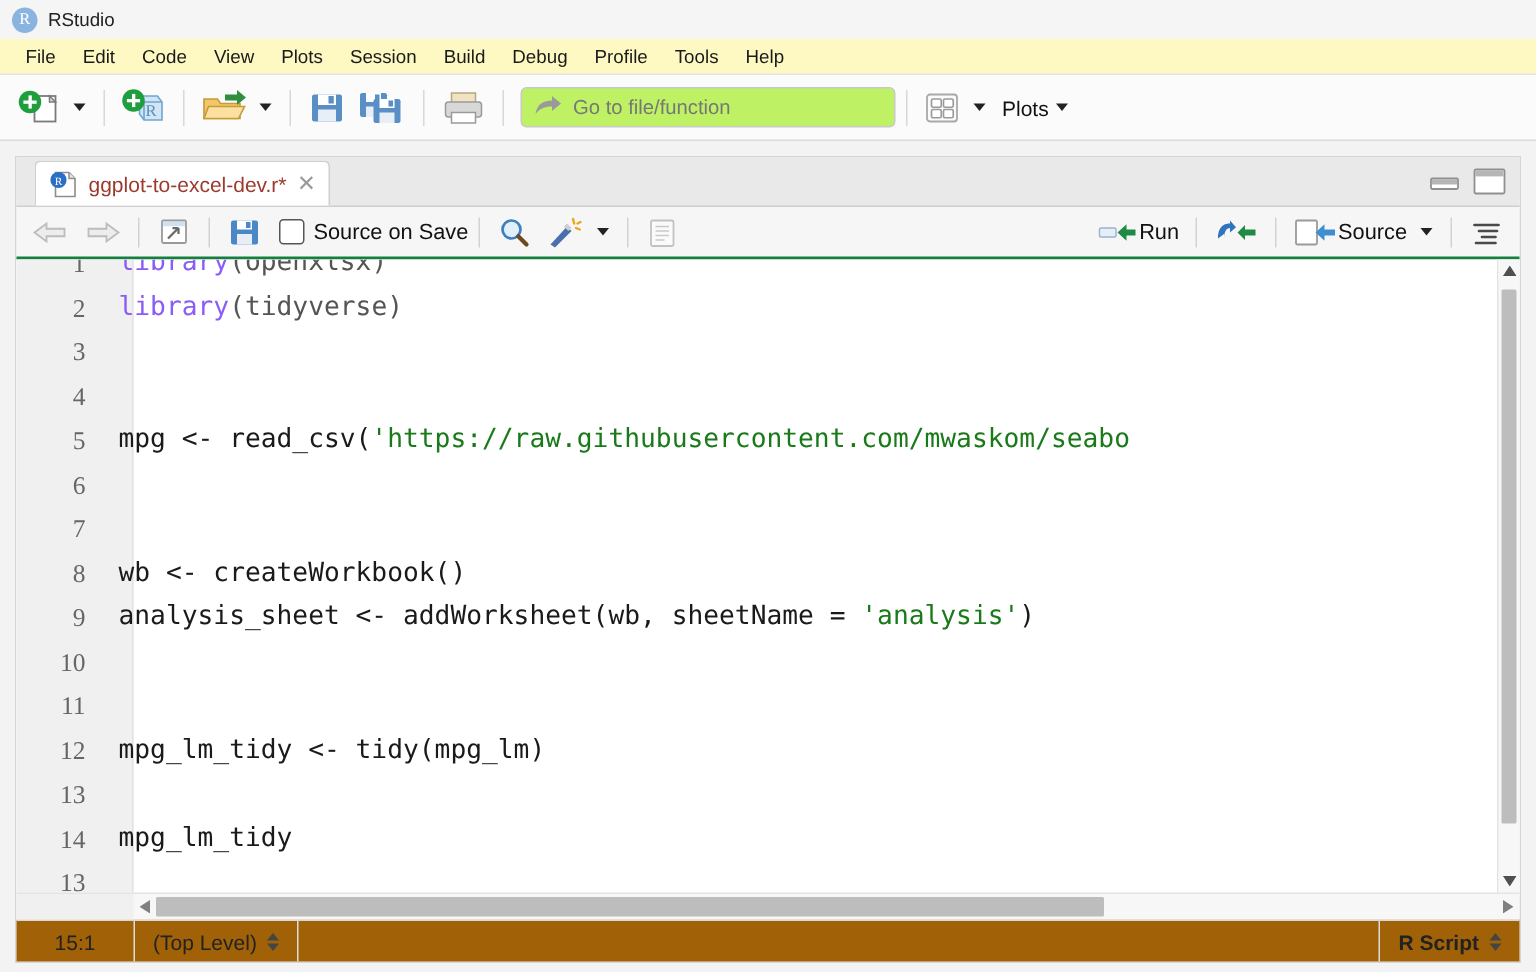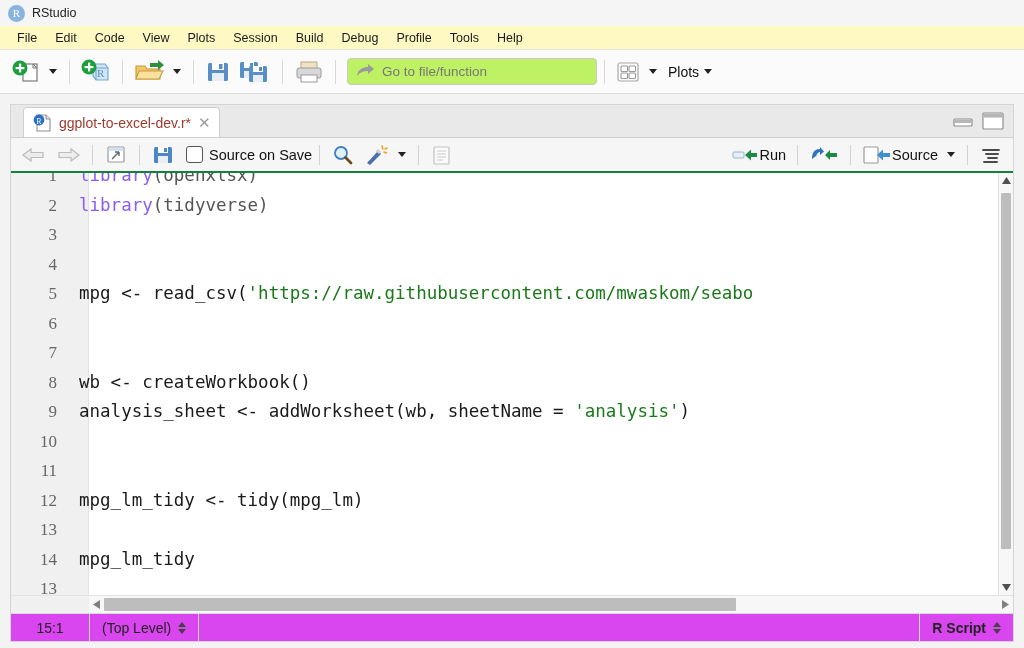--- a/index.html
+++ b/index.html
@@ -269,21 +269,21 @@
     position: absolute;
     left: 0; top: 2px; bottom: 2px;
     width: 632px;
     background: #bdbdbd;
     border-radius: 1px;
   }
 
   
   .statusbar {
     height: 28px;
-    background: #d946ef;
+    background: #a16207;
     border-top: 1px solid #d8d8d8;
     display: flex;
     box-sizing: border-box;
   }
   .sb-cell {
     font-size: 14px;
     color: #222;
     padding: 0 12px;
     height: 100%;
     display: flex; align-items: center;

